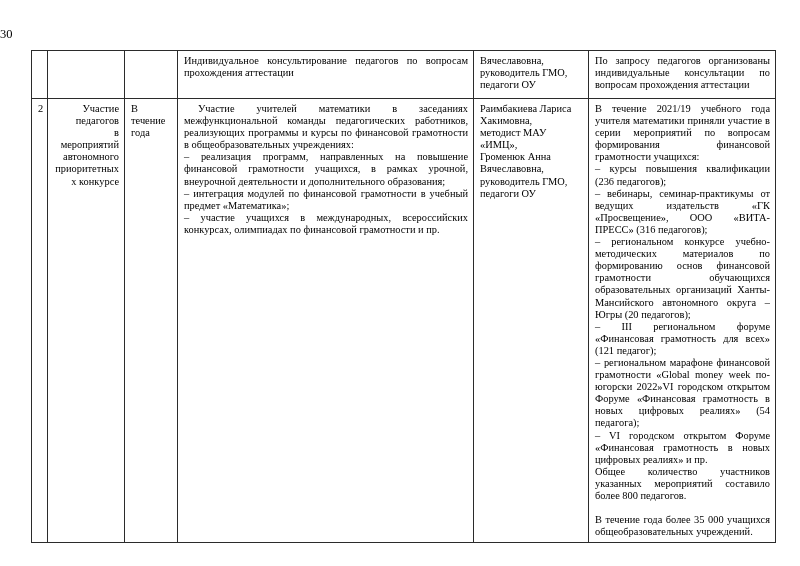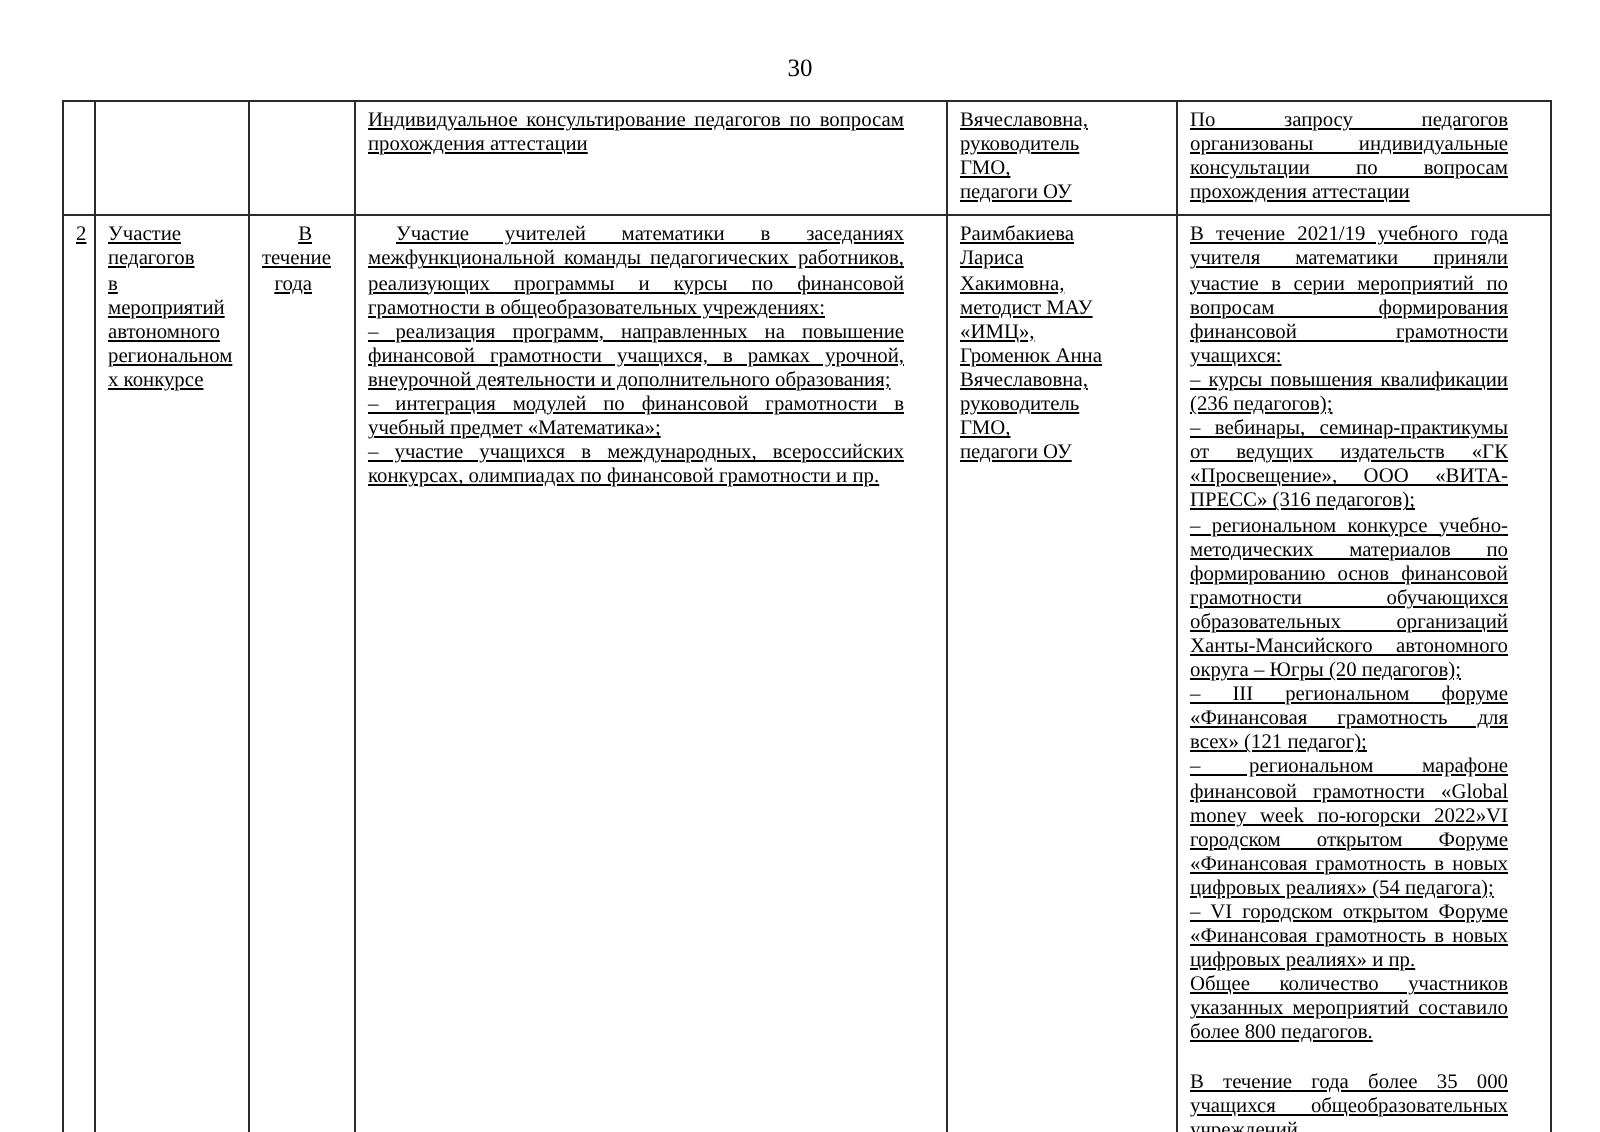--- a/index.html
+++ b/index.html
@@ -18,64 +18,63 @@
     position: relative;
     width: 800px;
     height: 566px;
     box-sizing: border-box;
   }
   .page-number {
     position: absolute;
     top: 27px;
     left: 0;
     width: 800px;
-    text-align: center;
+    text-align: left;
     font-size: 12.5px;
     line-height: 14px;
   }
   .table-wrap {
     position: absolute;
     top: 50px;
     left: 31px;
     width: 744px;
   }
   table.doc-table {
     border-collapse: collapse;
     table-layout: fixed;
     width: 744px;
   }
   table.doc-table td {
     border: 1px solid #2b2b2b;
     vertical-align: top;
-    padding: 4px 21px 4px 6px;
+    padding: 4px 5px 4px 6px;
     font-size: 10.4px;
     line-height: 12.1px;
     box-sizing: border-box;
-    text-decoration: underline;
   }
   
   col.c-num    { width: 16px; }
   col.c-name   { width: 77px; }
   col.c-term   { width: 53px; }
   col.c-desc   { width: 296px; }
   col.c-resp   { width: 115px; }
   col.c-result { width: 187px; }
 
   td.num {
     text-align: center;
     vertical-align: middle;
     font-size: 10.4px;
     padding: 2px 1px;
   }
   td.name {
-    text-align: left;
+    text-align: right;
     vertical-align: middle;
   }
   td.term {
-    text-align: right;
+    text-align: left;
     vertical-align: middle;
   }
   td.desc {
     text-align: justify;
     text-align-last: left;
     hyphens: none;
   }
   td.resp {
     text-align: left;
     vertical-align: middle;
@@ -131,21 +130,21 @@
           </td>
         </tr>
 
         <tr class="row-main">
           <td class="num">2</td>
           <td class="name">
             <p>Участие</p>
             <p>педагогов</p>
             <p>в мероприятий</p>
             <p>автономного</p>
-            <p>региональном</p>
+            <p>приоритетных</p>
             <p>х конкурсе</p>
           </td>
           <td class="term">
             <p>В течение</p>
             <p>года</p>
           </td>
           <td class="desc">
             <p class="just lead">Участие учителей математики в заседаниях межфункциональной команды педагогических работников, реализующих программы и курсы по финансовой грамотности в общеобразовательных учреждениях:</p>
             <p class="just">– реализация программ, направленных на повышение финансовой грамотности учащихся, в рамках урочной, внеурочной деятельности и дополнительного образования;</p>
             <p class="just">– интеграция модулей по финансовой грамотности в учебный предмет «Математика»;</p>

